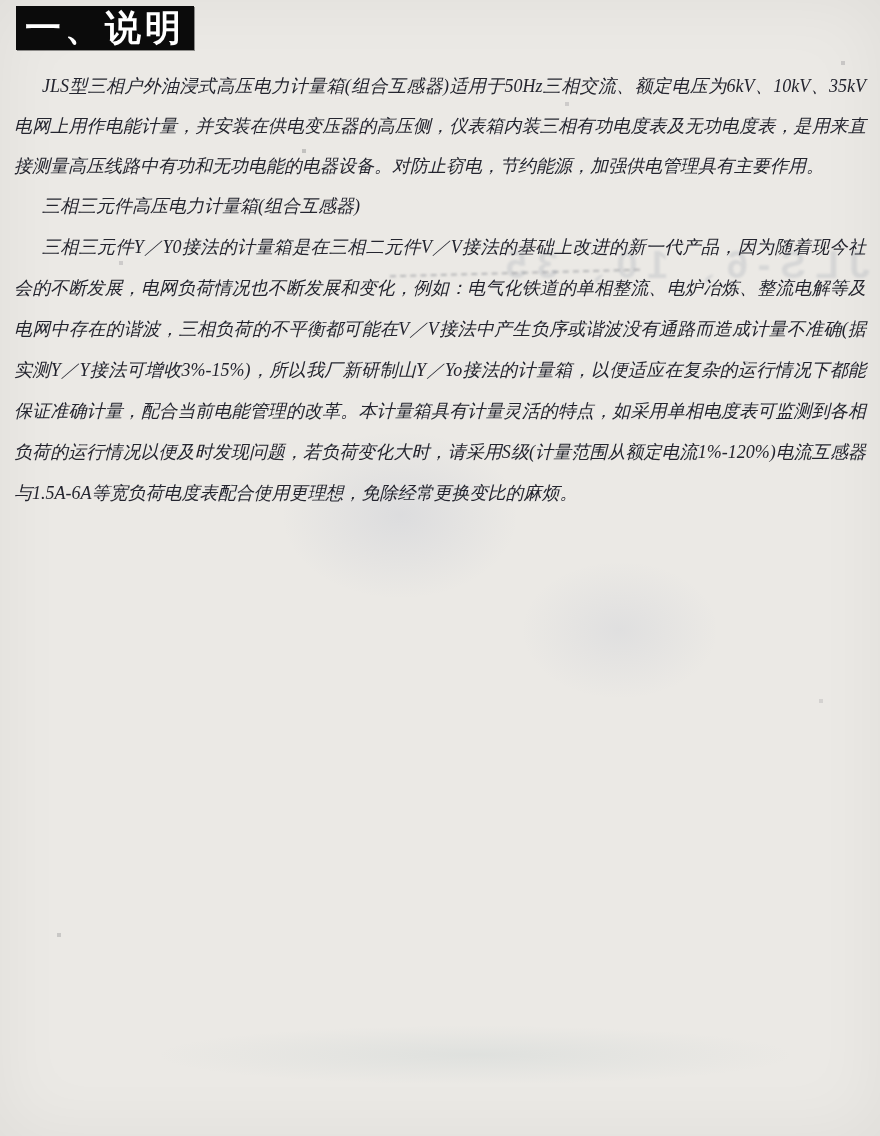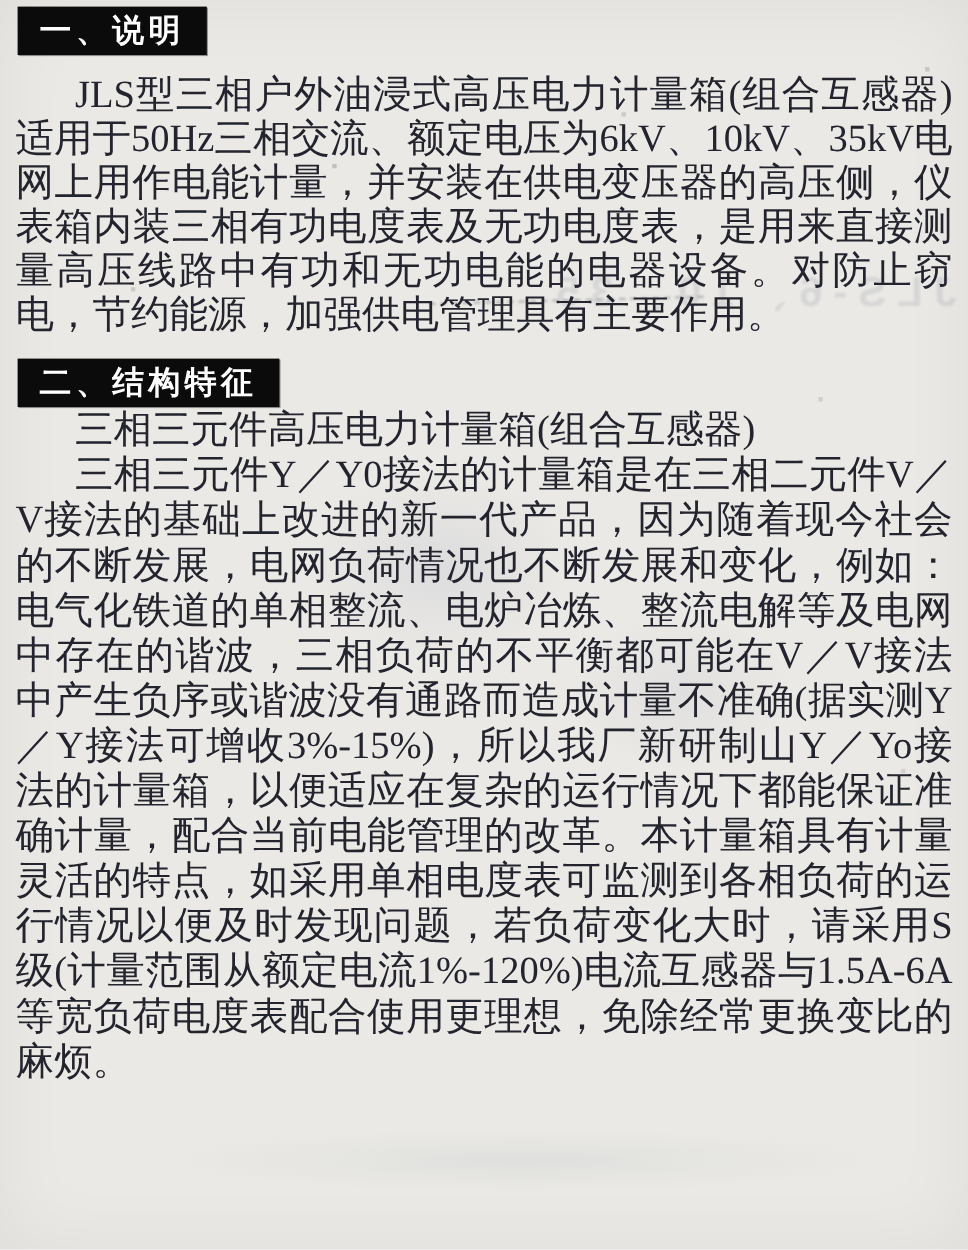--- a/index.html
+++ b/index.html
@@ -12,28 +12,28 @@
     background:#ebe9e5;
     box-shadow: inset 0 0 70px rgba(0,0,0,0.05);
     color:#23242e;
   }
   .heading-row { margin-left:16px; }
   .heading-row.first { padding-top:6px; }
   .heading-row.second { margin-top:20px; }
   .heading-bar {
     display:inline-block; background:#0b0b0b; color:#ffffff;
     font-family:"Liberation Sans","DejaVu Sans",sans-serif;
-    font-weight:bold; font-size:29px; line-height:44px;
-    padding:0 20px; letter-spacing:4px;
+    font-weight:bold; font-size:36px; line-height:44px;
+    padding:0 9px; letter-spacing:4px;
     box-shadow:1px 1px 0 rgba(0,0,0,.4);
   }
   .content { padding:0 14px; position:relative; z-index:2; }
   .para {
     margin:0; text-align:justify;
-    font-size:35px; color:#23242e;
+    font-size:18px; color:#23242e;font-style:italic;
   }
   .p-intro { margin-top:16px; line-height:40px; text-indent:1.55em; }
   .s2 { line-height:41px; }
   .s2.first { margin-top:8px; }
   .indent { text-indent:1.55em; }
   .bold {
     font-weight:700;
     font-family:"Liberation Sans","DejaVu Sans",sans-serif;
     letter-spacing:0.5px;
   }
@@ -85,24 +85,19 @@
   <div class="heading-row first">
     <div class="heading-bar">
       <span>一、说明</span>
     </div>
   </div>
 
   <div class="content">
     <p class="para p-intro">JLS型三相户外油浸式高压电力计量箱(组合互感器)适用于50Hz三相交流、额定电压为6kV、10kV、35kV电网上用作电能计量，并安装在供电变压器的高压侧，仪表箱内装三相有功电度表及无功电度表，是用来直接测量高压线路中有功和无功电能的电器设备。对防止窃电，节约能源，加强供电管理具有主要作用。</p>
   </div>
 
-  <div class="heading-row second">
-    <div class="heading-bar">
-      <span>二、结构特征</span>
-    </div>
-  </div>
 
   <div class="content">
     <p class="para s2 indent">三相三元件高压电力计量箱(组合互感器)</p>
     <p class="para s2 indent">三相三元件Y／Y0接法的计量箱是在三相二元件V／V接法的基础上改进的新一代产品，因为随着现今社会的不断发展，电网负荷情况也不断发展和变化，例如：电气化铁道的单相整流、电炉冶炼、整流电解等及电网中存在的谐波，三相负荷的不平衡都可能在V／V接法中产生负序或谐波没有通路而造成计量不准确(据实测Y／Y接法可增收3%-15%)，所以我厂新研制山Y／Yo接法的计量箱，以便适应在复杂的运行情况下都能保证准确计量，配合当前电能管理的改革。本计量箱具有计量灵活的特点，如采用单相电度表可监测到各相负荷的运行情况以便及时发现问题，若负荷变化大时，请采用S级(计量范围从额定电流1%-120%)电流互感器与1.5A-6A等宽负荷电度表配合使用更理想，免除经常更换变比的麻烦。</p>
   </div>
 
 </div>
 
 </body></html>

